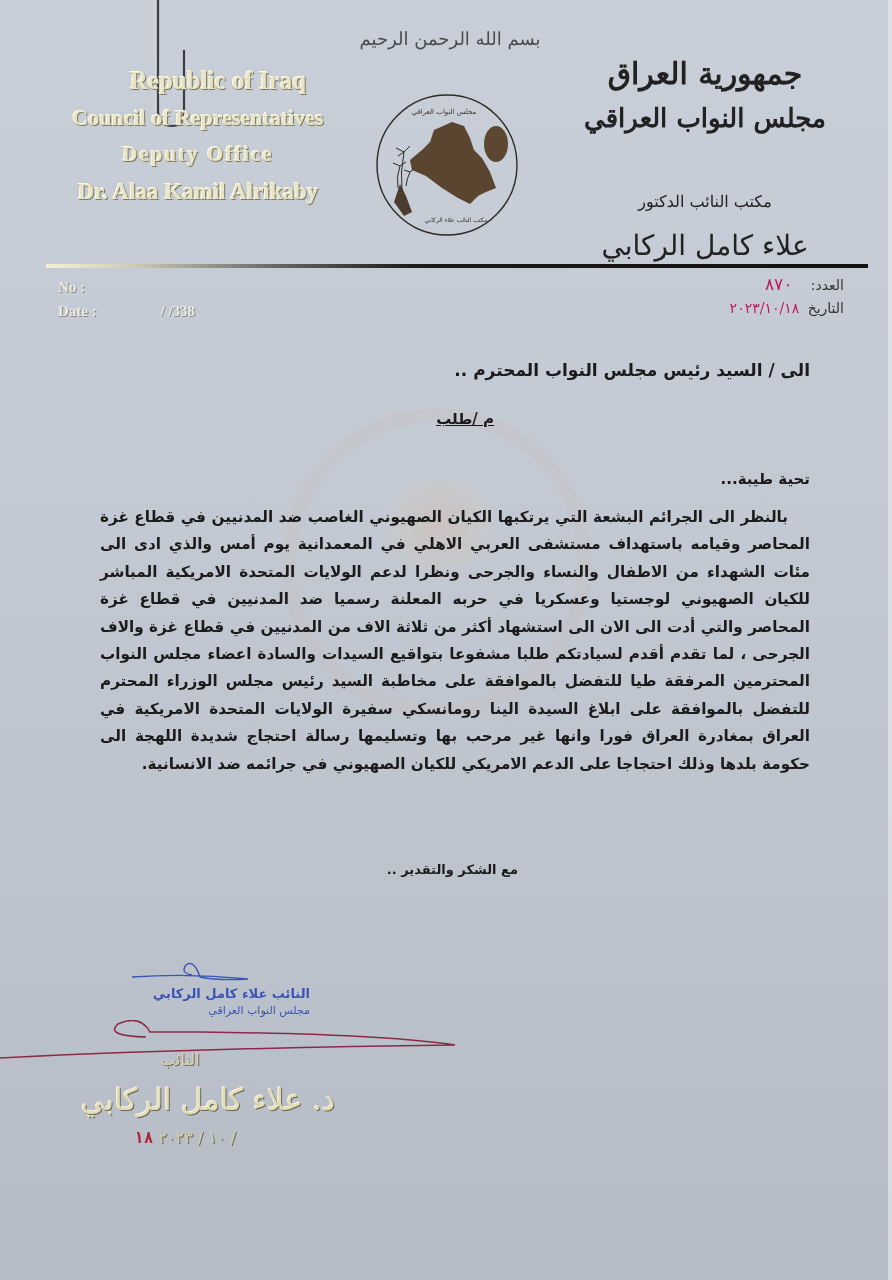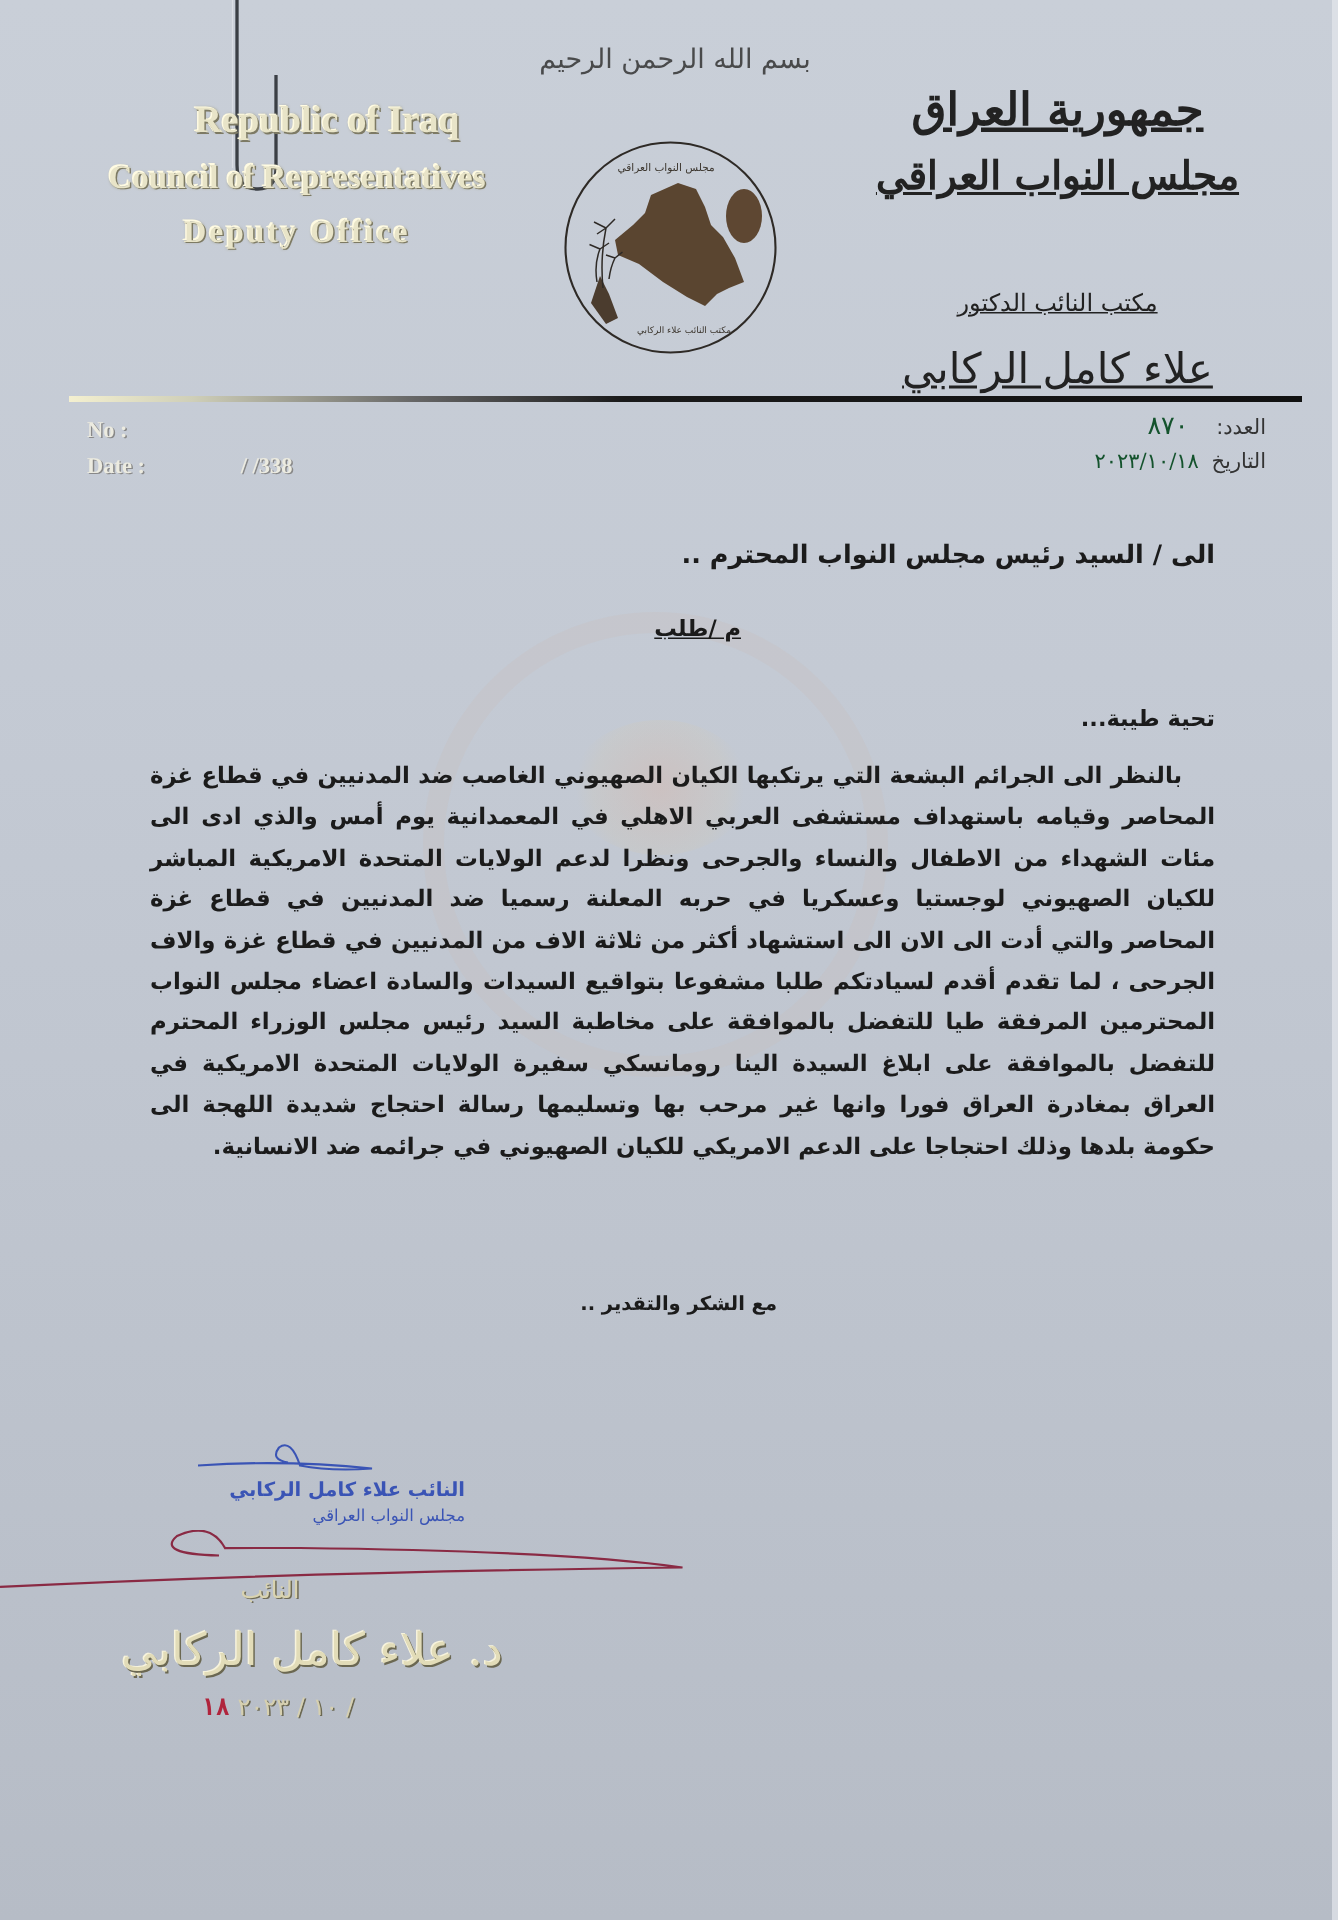--- a/index.html
+++ b/index.html
@@ -17,21 +17,21 @@
     text-shadow: 1px 1px 0 #7d7a64, -1px -1px 0 #fffbe2, 0 0 2px #9a9677; }
   .en-head div { height:37px; line-height:37px; }
   .en-l1 { font-size:25px; padding-left:40px; }
   .en-l2 { font-size:22px; }
   .en-l3 { font-size:21px; letter-spacing:2px; }
   .en-l4 { font-size:23px; }
 
   
   .ar-head { position:absolute; right:42px; top:52px; width:290px; direction:rtl; text-align:center;
     font-family:"DejaVu Serif", serif; color:#222; }
-  .ar-head div { line-height:44px;text-decoration:underline; }
+  .ar-head div { line-height:44px; }
   .ar-l1 { font-size:30px; font-weight:bold; }
   .ar-l2 { font-size:26px; font-weight:bold; }
   .ar-l3 { font-size:16px;margin-top:40px; }
   .ar-l4 { font-size:28px; }
 
   .basmala { position:absolute; left:330px; top:28px; width:240px; text-align:center; direction:rtl;
     font-family:"DejaVu Serif", serif; font-size:18px; color:#333; opacity:.85; }
 
   .emblem { position:absolute; left:374px; top:92px; width:146px; height:146px; }
 
@@ -40,21 +40,21 @@
   .rule { position:absolute; left:46px; top:264px; width:822px; height:4px;
     background:linear-gradient(90deg, #f4f0d0 0%, #cfcfb8 10%, #666 28%, #1a1a1a 45%, #111 100%); }
 
   .meta-left { position:absolute; left:58px; top:275px; font-family:"Liberation Serif", serif;
     font-size:15px; font-weight:bold; color:#ecebe0; text-shadow:1px 1px 0 #888; }
   .meta-left div { height:24px; line-height:24px; }
   .meta-left .date-val { display:inline-block; margin-left:60px; letter-spacing:0; }
   .meta-right { position:absolute; right:48px; top:272px; direction:rtl; text-align:right;
     font-size:14px; color:#333; }
   .meta-right div { height:24px; line-height:24px; }
-  .handwritten { color:#14532d; font-size:17px; margin-right:14px; font-family:"DejaVu Serif", serif; }
+  .handwritten { color:#be185d; font-size:17px; margin-right:14px; font-family:"DejaVu Serif", serif; }
 
   .body-ar { position:absolute; right:82px; width:710px; direction:rtl; text-align:right;
     font-family:"DejaVu Sans", sans-serif; color:#1b1b1b; }
   .addressee { top:360px; font-size:17px; font-weight:bold; }
   .subject { top:410px; right:398px; width:auto; font-size:15px; font-weight:bold; text-decoration:underline; }
   .greeting { top:470px; font-size:15px; font-weight:bold; }
   .paragraph { top:504px; font-size:15.2px; font-weight:bold; line-height:27.4px; text-align:justify;
     text-align-last:right; }
   .paragraph p { margin:0; text-indent:22px; }
   .closing { top:862px; right:374px; width:auto; font-size:13px; font-weight:bold; }
@@ -89,20 +89,21 @@
     <path d="M8 0 L8 110 Q8 126 22 126 Q34 126 34 112 L34 50" fill="none" stroke="#3b3f45" stroke-width="2.2"></path>
     <path d="M5 0 L5 112" fill="none" stroke="#e6e9ee" stroke-width="0.8" opacity=".6"></path>
   </svg>
 
   <div class="basmala">بسم الله الرحمن الرحيم</div>
 
   <div class="en-head">
     <div class="en-l1">Republic of Iraq</div>
     <div class="en-l2">Council of Representatives</div>
     <div class="en-l3">Deputy Office</div>
+    <div class="en-l4">Dr. Alaa Kamil Alrikaby</div>
   </div>
 
   <svg class="emblem" viewBox="0 0 146 146">
     <circle cx="73" cy="73" r="70" fill="none" stroke="#2e2a26" stroke-width="1.4"></circle>
     <path d="M60 38 L78 30 L90 34 L96 46 L100 58 L108 66 L116 80 L122 96 L112 100 L104 104 L96 112 L84 106 L68 96 L52 84 L38 78 L36 68 L48 58 L56 50 Z" fill="#5a4530"></path>
     <ellipse cx="122" cy="52" rx="12" ry="18" fill="#5e4732"></ellipse>
     <path d="M20 110 L26 92 L32 104 L38 120 L30 124 Z" fill="#4b3c2e"></path>
     <g stroke="#2e2a26" stroke-width="1" fill="none">
       <path d="M28 100 Q26 80 30 60"></path>
         <path d="M30 60 l-8 -4 M30 60 l6 -6 M30 60 l-6 4"></path>

